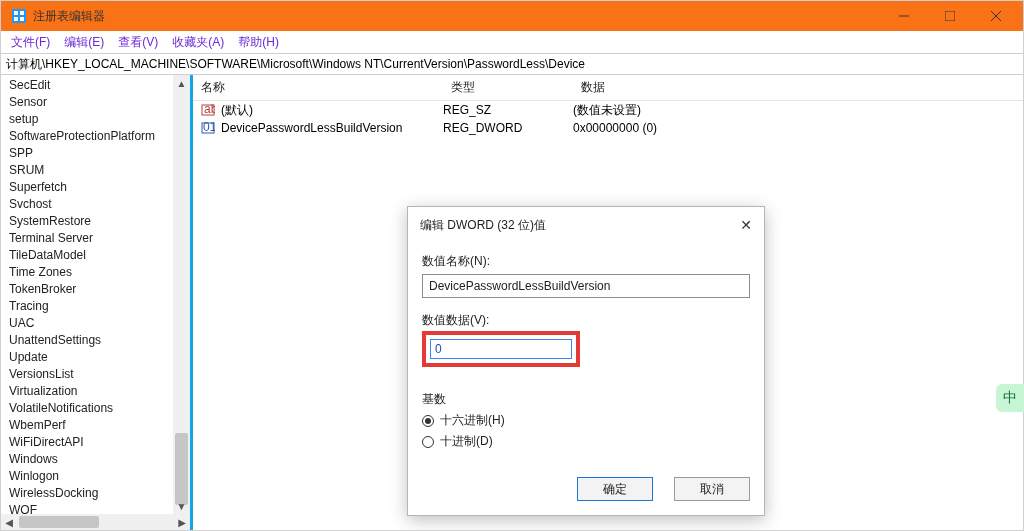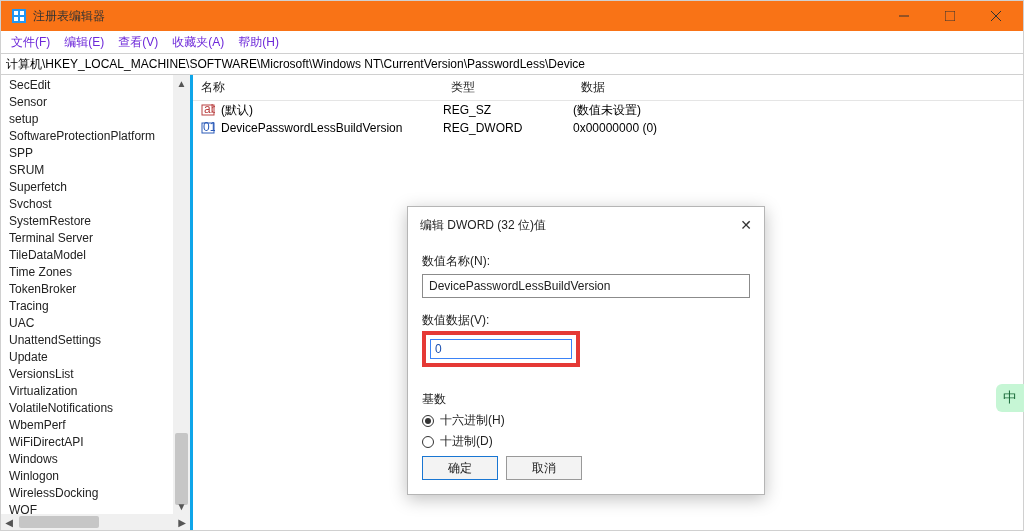--- a/index.html
+++ b/index.html
@@ -41,21 +41,21 @@
 .dlg-label { color:#222; margin: 6px 0 4px 0; }
 .dlg-input-ro { width: 100%; border:1px solid #8b8b8b; background:#fff; padding:4px 6px; color:#222; }
 .dlg-row { display:flex; gap: 18px; margin-top: 8px; flex-direction: column; }
 .dlg-col-left { width: 158px; }
 .dlg-col-right { flex:1; }
 .dlg-value-outer { border: 4px solid #e53935; padding: 4px; margin-top:-2px; }
 .dlg-value-inner { width:100%; border:1px solid #3b82f6; outline:none; padding:2px 4px; color:#1a4fb0; background:#fff; }
 .radio-opt { display:flex; align-items:center; gap:6px; margin:4px 0; color:#222;}
 .radio { width:12px; height:12px; border:1px solid #333; border-radius:50%; display:inline-flex; align-items:center; justify-content:center; }
 .radio.checked::after { content:""; width:6px; height:6px; border-radius:50%; background:#333; display:block;}
-.dlg-btns { display:flex; gap: 8px; margin-top: 2px; }
+.dlg-btns { display:flex; justify-content:flex-end; gap: 21px; margin-top: 23px; }
 .dlg-btn { width: 76px; height: 24px; border:1px solid #999; background:#f3f3f3; display:flex; align-items:center; justify-content:center; color:#222; }
 .dlg-btn.primary { border-color:#1976d2; }
 .chip { position: absolute; right: 0; top: 384px; width: 28px; height: 28px; background:#c6f6d5; border-radius:6px 0 0 6px; display:flex; align-items:center; justify-content:center; color:#1b6b3a; font-size:14px; }
 </style>
 </head>
 <body>
 
 <div class="window">
   <div class="titlebar">
     <span class="app-icon">

